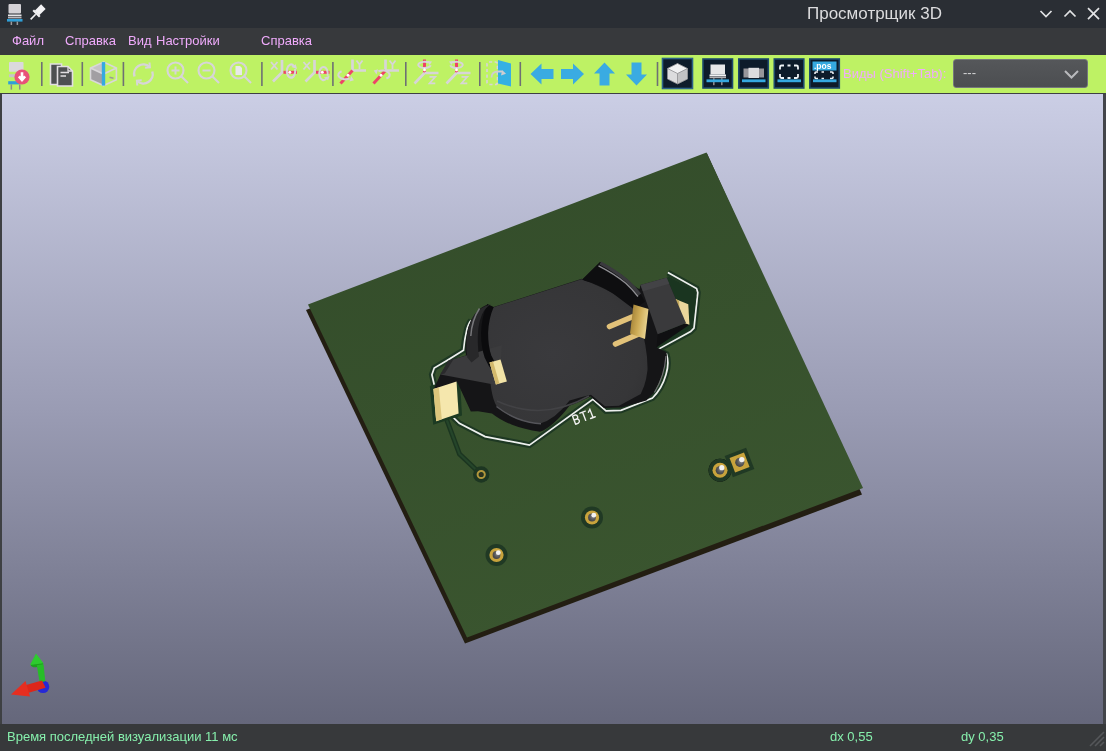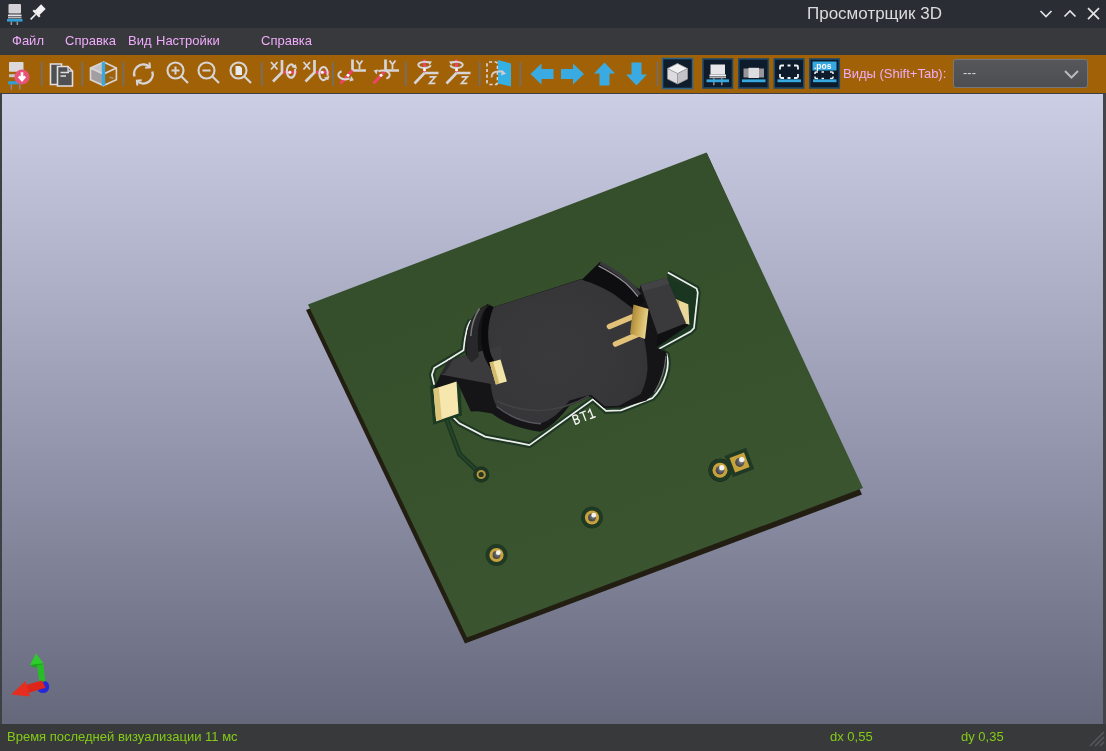--- a/index.html
+++ b/index.html
@@ -2,26 +2,26 @@
 <html><head>
 <meta charset="utf-8">
 <style>
   html,body{margin:0;padding:0;background:#4e5052}
   *{-webkit-font-smoothing:antialiased}
   #root{position:relative;width:1106px;height:751px;font-family:"Liberation Sans",sans-serif;overflow:hidden;background:#4e5052}
   #titlebar{position:absolute;left:0;top:0;width:1106px;height:28px;background:#2a2e34}
   #title{position:absolute;left:0;top:0;width:942px;height:28px;line-height:28px;text-align:right;color:#dcdcde;font-size:17px}
   #menubar{position:absolute;left:0;top:28px;width:1106px;height:27px;background:#37393c;color:#f0abfc;font-size:13px}
   .mi{position:absolute;top:0;height:27px;line-height:26px}
-  #toolbar{position:absolute;left:0;top:55px;width:1106px;height:38px;background:#a16207}
+  #toolbar{position:absolute;left:0;top:55px;width:1106px;height:38px;background:#bef264}
   #vlabel{position:absolute;left:843px;top:55px;height:38px;line-height:37px;color:#f0abfc;font-size:13px}
   #combo{position:absolute;left:953px;top:59px;width:135px;height:29px;background:linear-gradient(#55575a,#4c4e51);border:1px solid #75777c;border-radius:3px;box-sizing:border-box}
   #combo .val{position:absolute;left:9px;top:0;height:27px;line-height:26px;color:#d6d6d8;font-size:13px}
   #viewport{position:absolute;left:0;top:93px;width:1106px;height:631px;background:linear-gradient(180deg,#cbcee5 0%,#9a9cb4 50%,#65677b 100%);border-left:2px solid #3e4043;border-top:1px solid #3e4043;border-right:3px solid #43454a;box-sizing:border-box}
-  #statusbar{position:absolute;left:0;top:724px;width:1106px;height:27px;background:#37393b;color:#84cc16;font-size:13px}
+  #statusbar{position:absolute;left:0;top:724px;width:1106px;height:27px;background:#37393b;color:#86efac;font-size:13px}
   #statusbar .lt{position:absolute;left:7px;top:0;height:27px;line-height:26px}
   #statusbar .dx{position:absolute;left:830px;top:0;height:42px;line-height:26px}
   #statusbar .dy{position:absolute;left:961px;top:0;height:27px;line-height:26px}
 </style>
 </head>
 <body>
 <div id="root">
   <div id="titlebar">
     <div id="title">Просмотрщик 3D</div>
     <svg width="1106" height="28" style="position:absolute;left:0;top:0">

